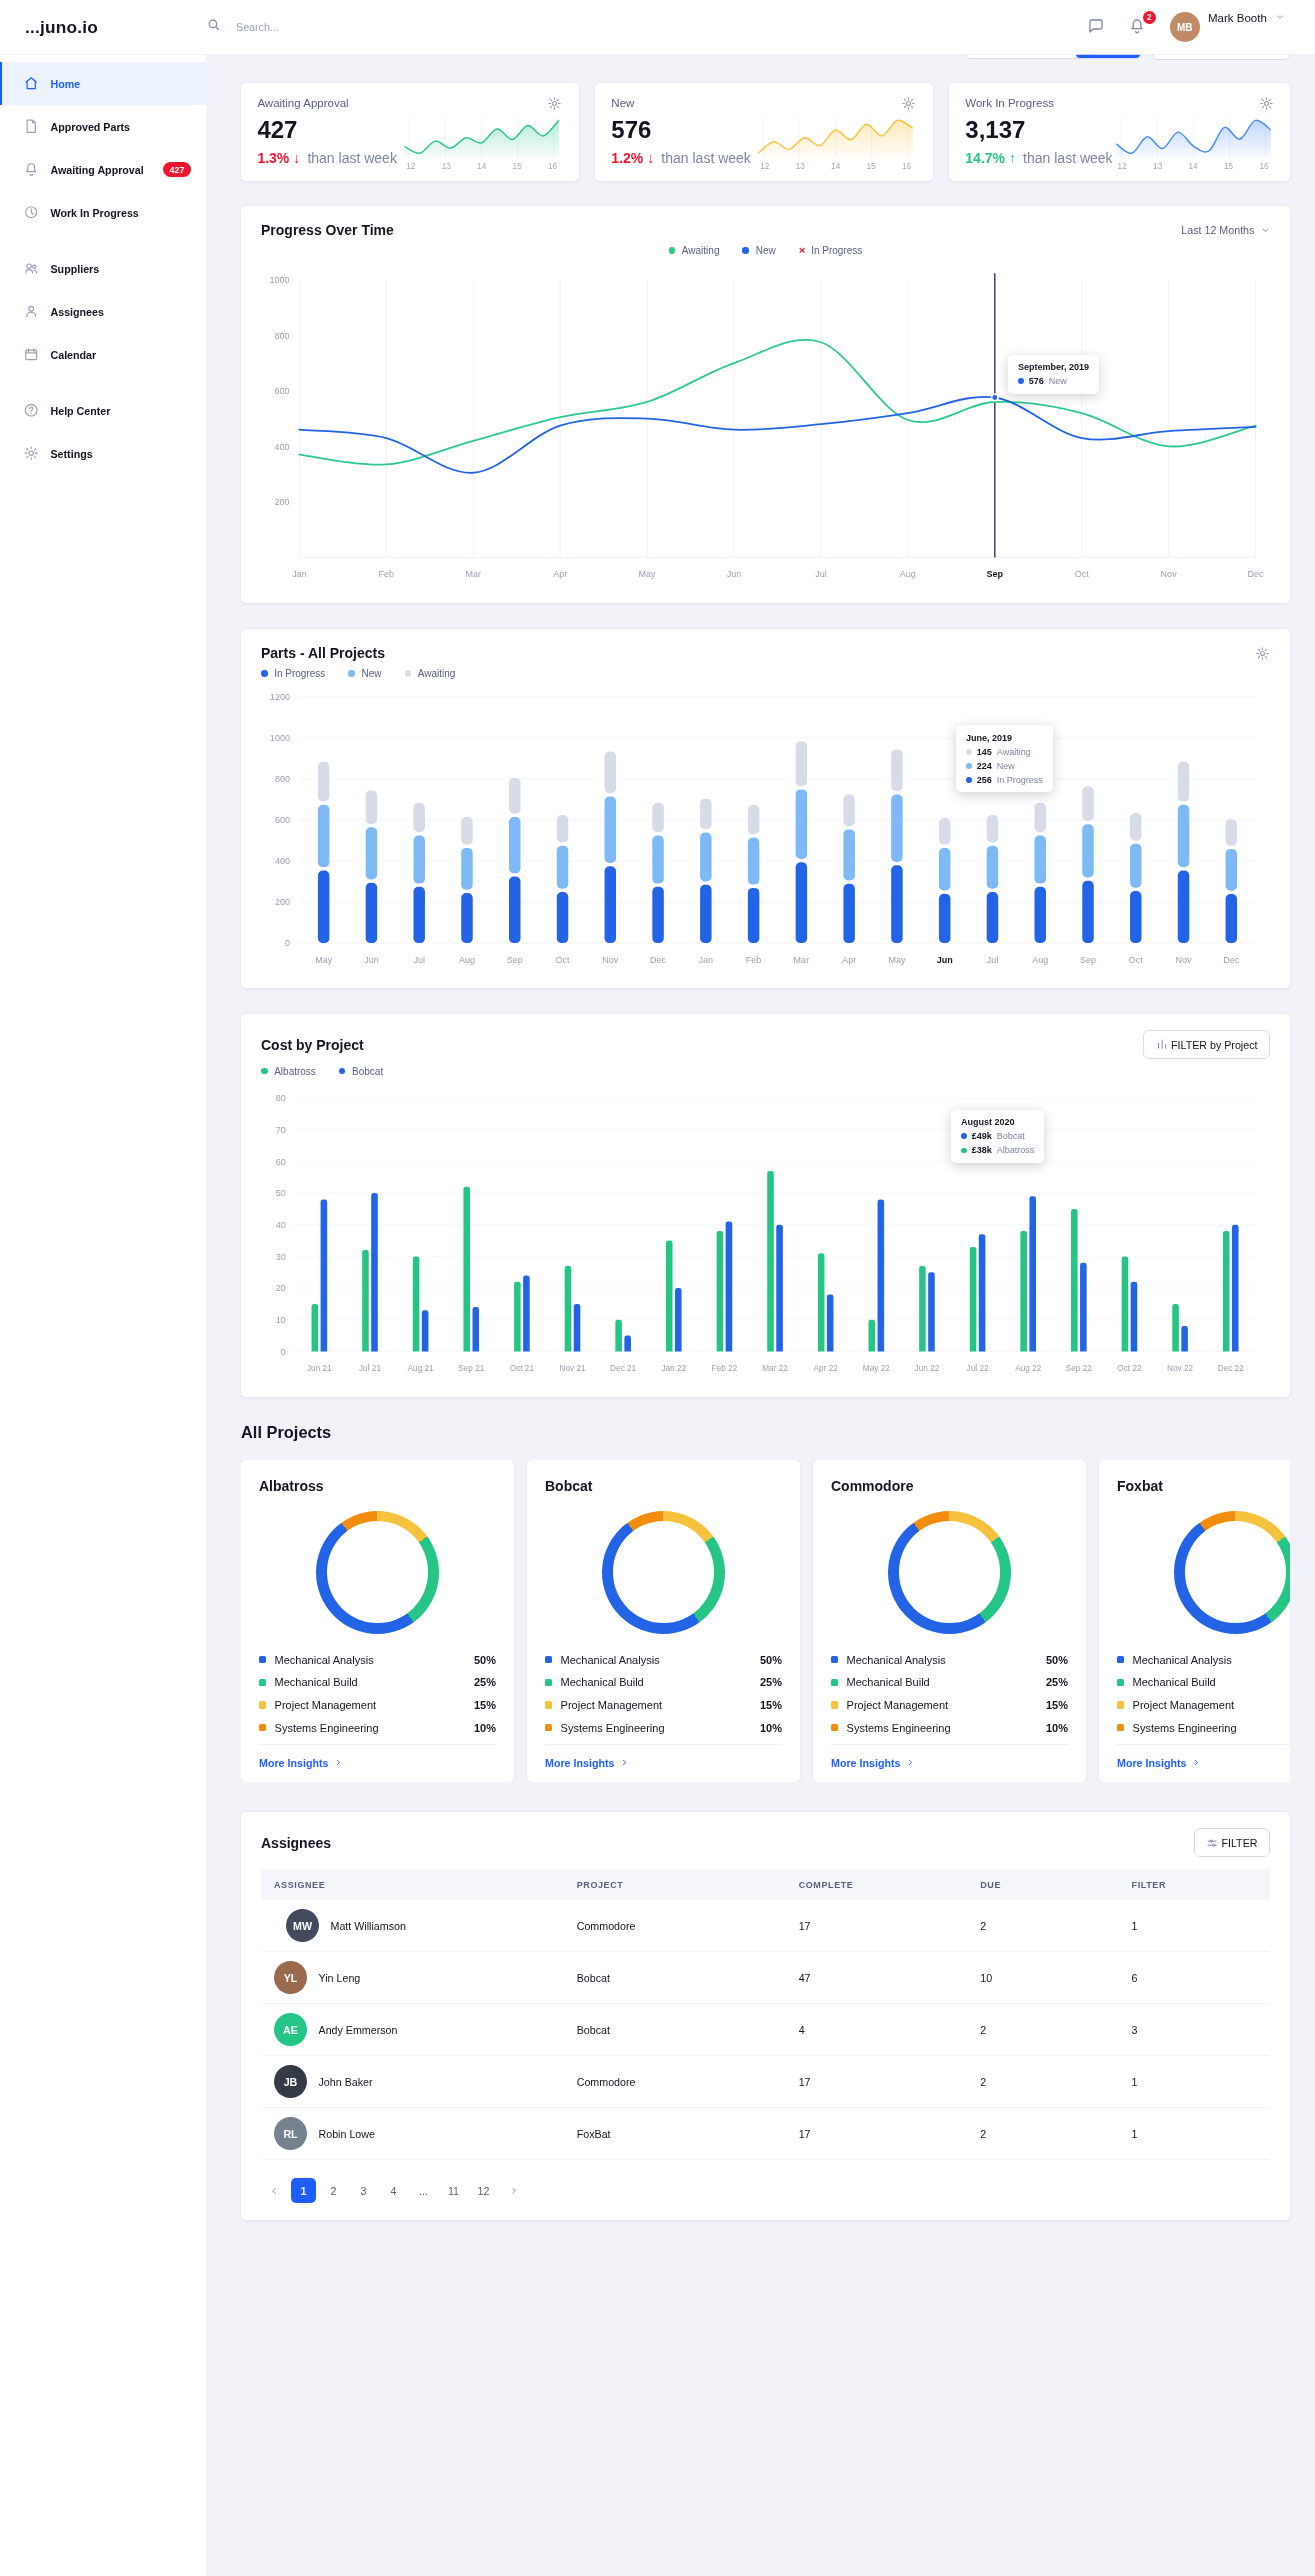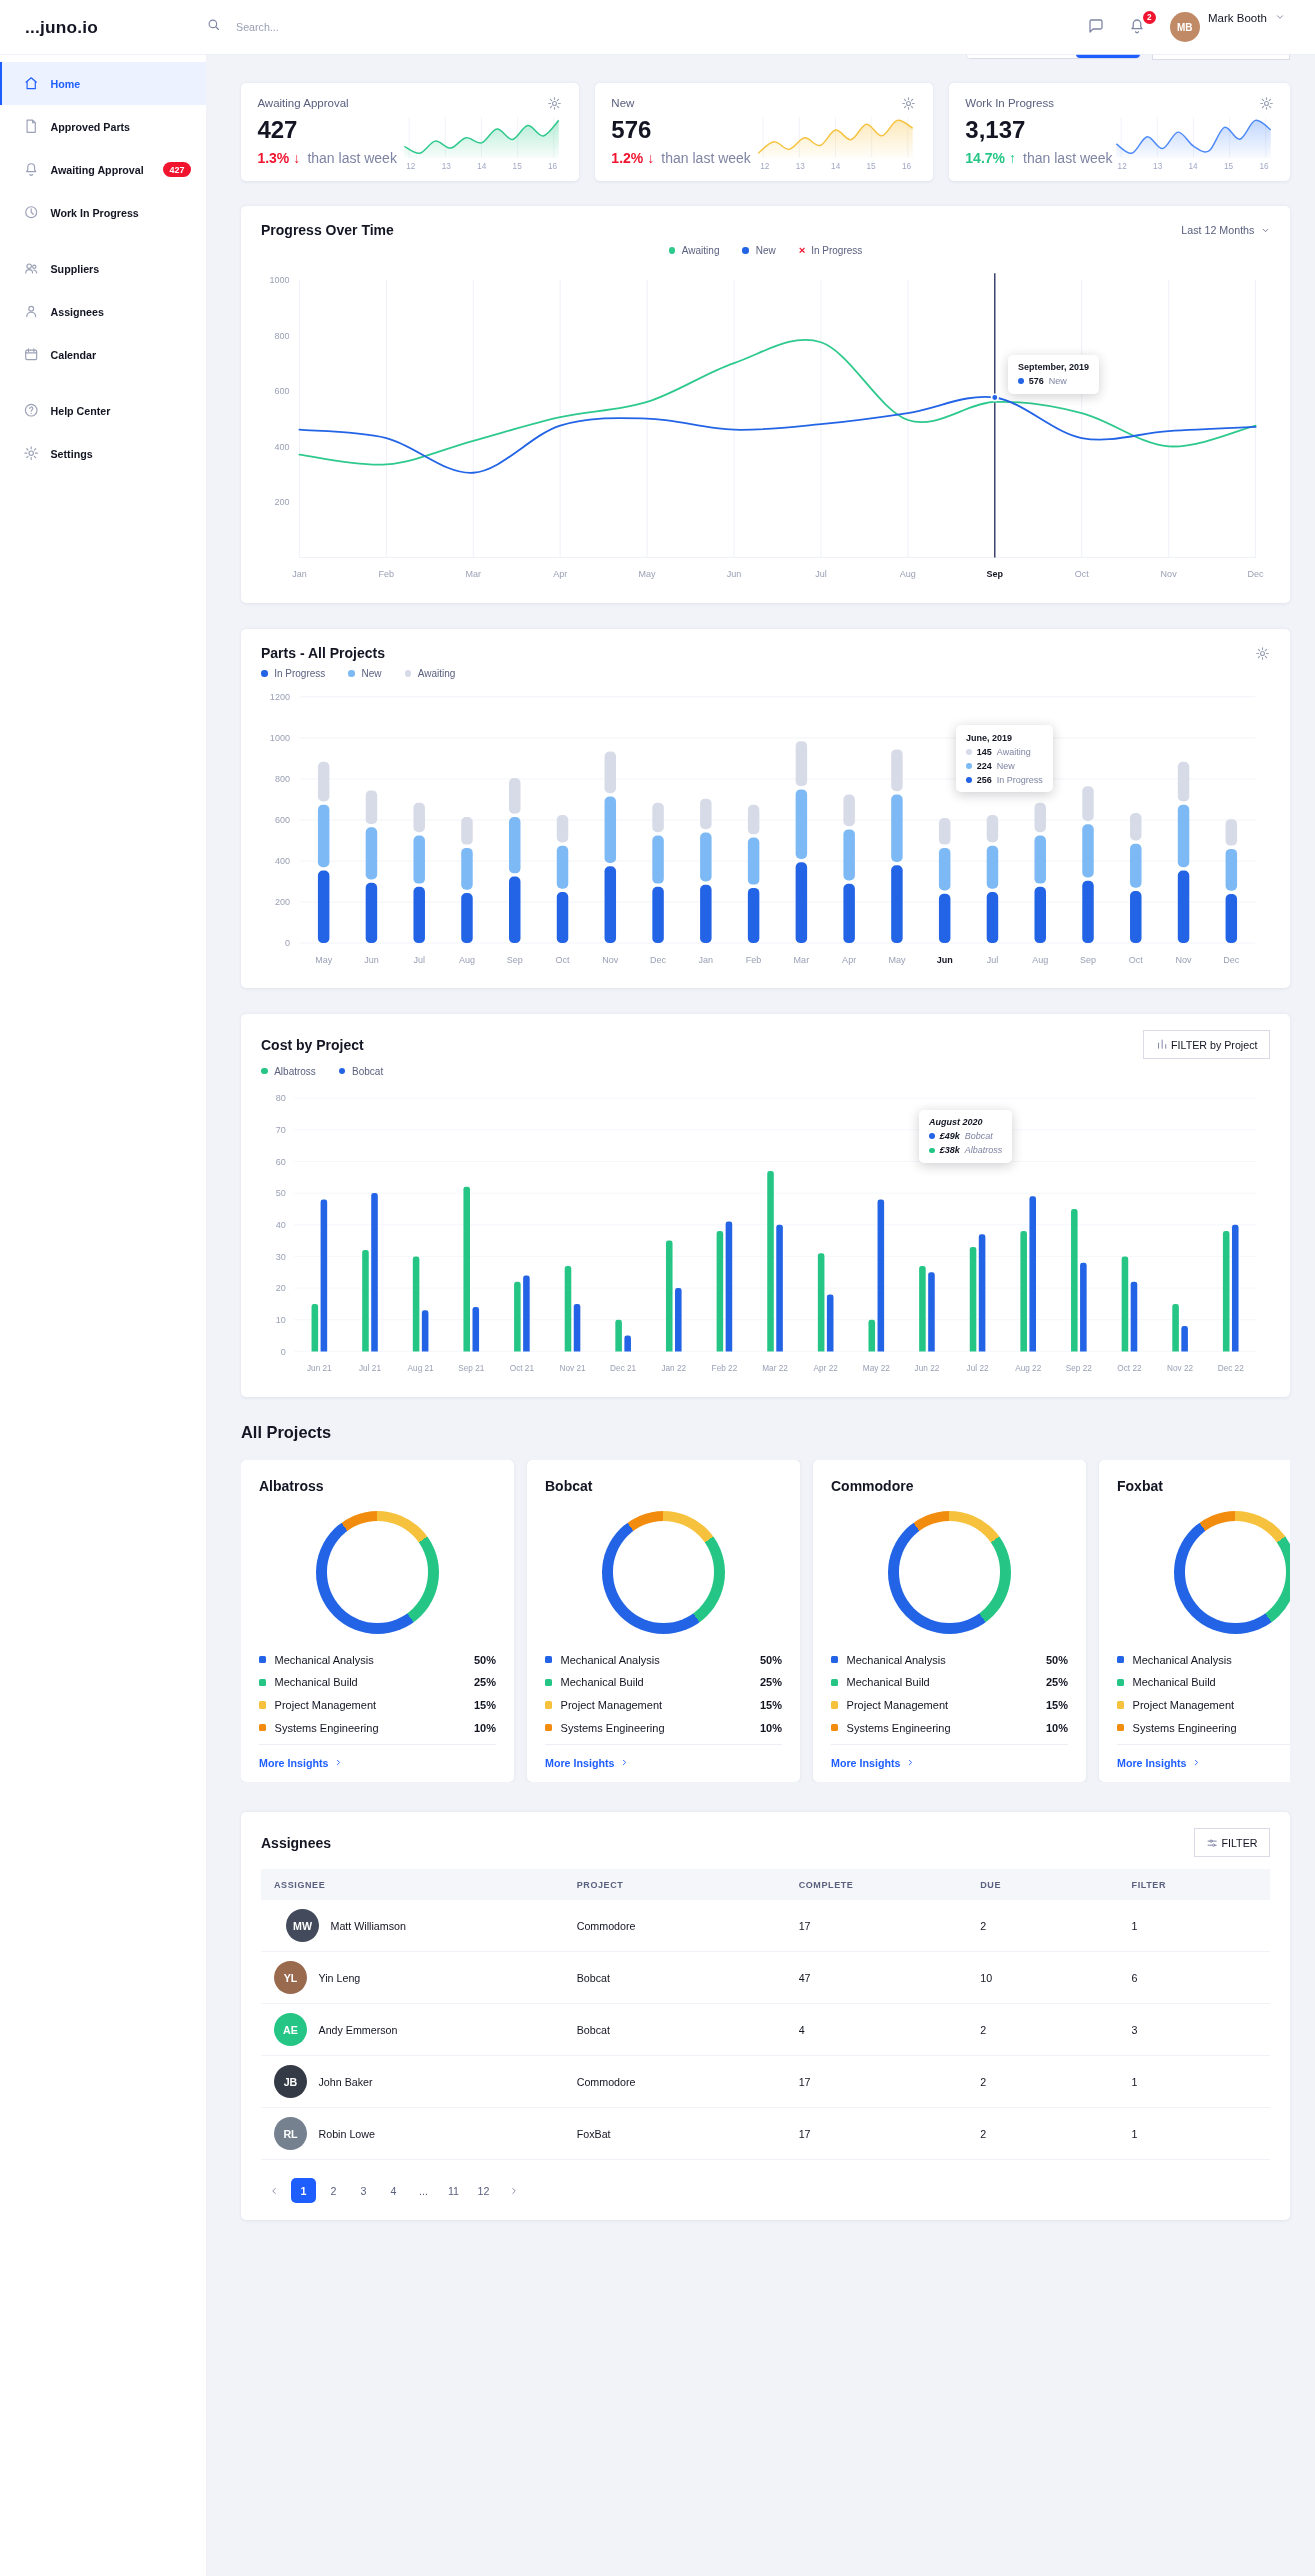--- a/index.html
+++ b/index.html
@@ -35,21 +35,21 @@
   .gap-top{margin-top:13px}
 
   
   .main{margin-left:206px;width:1110px;padding:30px 26px 66px 35px}
   .page-head{display:flex;align-items:center;margin-bottom:23px}
   .page-title{font-size:18px;font-weight:bold}
   .head-controls{margin-left:auto;display:flex;gap:11.5px;align-items:center}
   .seg{display:flex;background:#fff;border:0.8px solid #d9dbe9;border-radius:4.1px;overflow:hidden}
   .seg-btn{padding:7.4px 13px;font-size:10.7px;color:#5a607f;cursor:pointer;background:#fff}
   .seg-btn.active{background:#1e5eff;color:#fff;font-weight:bold;border-radius:4.1px}
-  .btn-outline{display:flex;align-items:center;gap:3px;background:#fff;border:0.8px solid #d9dbe9;border-radius:0;padding:7.4px 11.5px;font-size:10.7px;color:#131523;cursor:pointer}
+  .btn-outline{display:flex;align-items:center;gap:3px;background:#fff;border:0.8px solid #d9dbe9;border-radius:6px;padding:7.4px 11.5px;font-size:10.7px;color:#131523;cursor:pointer}
   .btn-outline .b-ic{color:#7e84a3}
 
   
   .kpi-row{display:flex;gap:16.4px;margin-bottom:25px}
   .kpi-card{flex:1;background:#fff;border-radius:5px;box-shadow:0 0.8px 3.3px rgba(21,34,50,.08);padding:13px 16.4px 10px}
   .kpi-head{display:flex;justify-content:space-between;align-items:center;color:#5a607f;font-size:11.5px}
   .gear-btn{color:#9aa0b5;cursor:pointer;width:15px;height:15px}
   .kpi-body{display:flex;margin-top:1.6px}
   .kpi-left{display:flex;flex-direction:column;justify-content:space-between;padding-bottom:5px}
   .kpi-value{font-size:24px;font-weight:bold;margin-top:3.3px}
@@ -708,21 +708,21 @@
           <text x="1056.0526315789475" y="348" text-anchor="middle" class="ax small">Oct 22</text>
           <path d="M1046.5526315789475,324 V211.5 Q1046.5526315789475,208.5 1049.5526315789475,208.5 H1051.5526315789475 Q1054.5526315789475,208.5 1054.5526315789475,211.5 V324 Z" fill="#25c685"></path>
           <path d="M1057.5526315789475,324 V242.3 Q1057.5526315789475,239.3 1060.5526315789475,239.3 H1062.5526315789475 Q1065.5526315789475,239.3 1065.5526315789475,242.3 V324 Z" fill="#2264e5"></path>
           <text x="1117.6315789473683" y="348" text-anchor="middle" class="ax small">Nov 22</text>
           <path d="M1108.1315789473683,324 V269.25 Q1108.1315789473683,266.25 1111.1315789473683,266.25 H1113.1315789473683 Q1116.1315789473683,266.25 1116.1315789473683,269.25 V324 Z" fill="#25c685"></path>
           <path d="M1119.1315789473683,324 V296.2 Q1119.1315789473683,293.2 1122.1315789473683,293.2 H1124.1315789473683 Q1127.1315789473683,293.2 1127.1315789473683,296.2 V324 Z" fill="#2264e5"></path>
           <text x="1179.2105263157894" y="348" text-anchor="middle" class="ax small">Dec 22</text>
           <path d="M1169.7105263157894,324 V180.70000000000002 Q1169.7105263157894,177.70000000000002 1172.7105263157894,177.70000000000002 H1174.7105263157894 Q1177.7105263157894,177.70000000000002 1177.7105263157894,180.70000000000002 V324 Z" fill="#25c685"></path>
           <path d="M1180.7105263157894,324 V173 Q1180.7105263157894,170 1183.7105263157894,170 H1185.7105263157894 Q1188.7105263157894,170 1188.7105263157894,173 V324 Z" fill="#2264e5"></path>
         </svg>
-        <div class="tooltip" style="left: 658px; top: 25px; font-style: italic;">
+        <div class="tooltip" style="left: 690px; top: 25px;">
           <div class="tt-title">August 2020</div>
           <div class="tt-row">
             <span class="tt-dot" style="background: rgb(34, 100, 229);"></span>
             <span class="tt-val">£49k</span>
             <span>Bobcat</span>
           </div>
           <div class="tt-row">
             <span class="tt-dot" style="background: rgb(37, 198, 133);"></span>
             <span class="tt-val">£38k</span>
             <span>Albatross</span>

